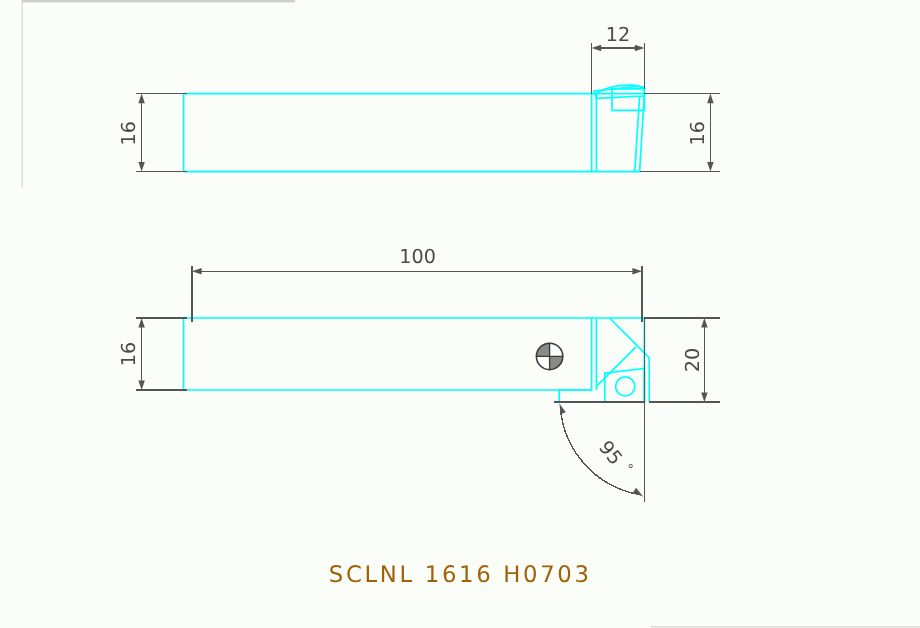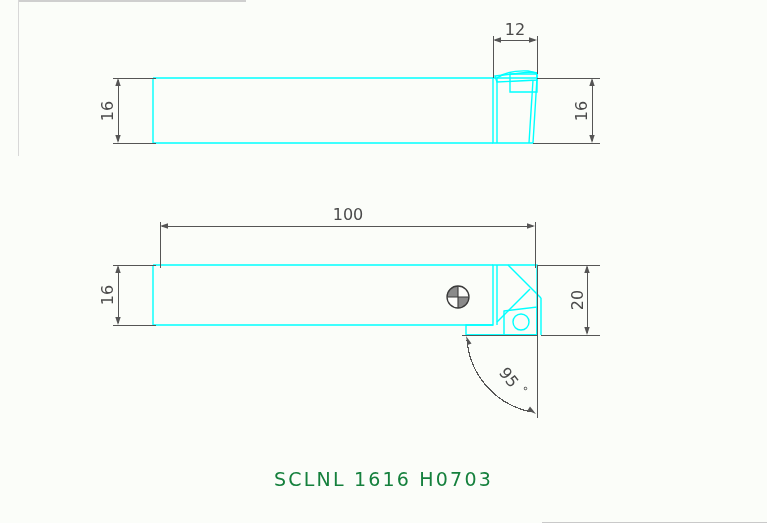--- a/index.html
+++ b/index.html
@@ -13,21 +13,21 @@
   #stage{position:absolute;inset:0;width:767px;height:523px;}
   #stage svg{position:absolute;top:0;left:0;}
   .panel-border{position:absolute;background:#d6d6d6;}
   #panel-top{left:18px;top:0;width:228px;height:2px;background:#cfcfcf;}
   #panel-left{left:18px;top:0;width:1px;height:156px;background:#d8d8d8;}
   #panel-bottom{left:542px;bottom:0;width:225px;height:1px;background:#c9c9c9;}
   .title-text{
     position:absolute;
     left:0;top:468px;width:767px;
     text-align:center;
-    color:#15803d;
+    color:#a16207;
     font-size:19px;
     letter-spacing:2.2px;
     font-family:"DejaVu Sans", sans-serif;
     white-space:pre;
   }
 </style>
 </head>
 <body>
 
 <div id="stage">

